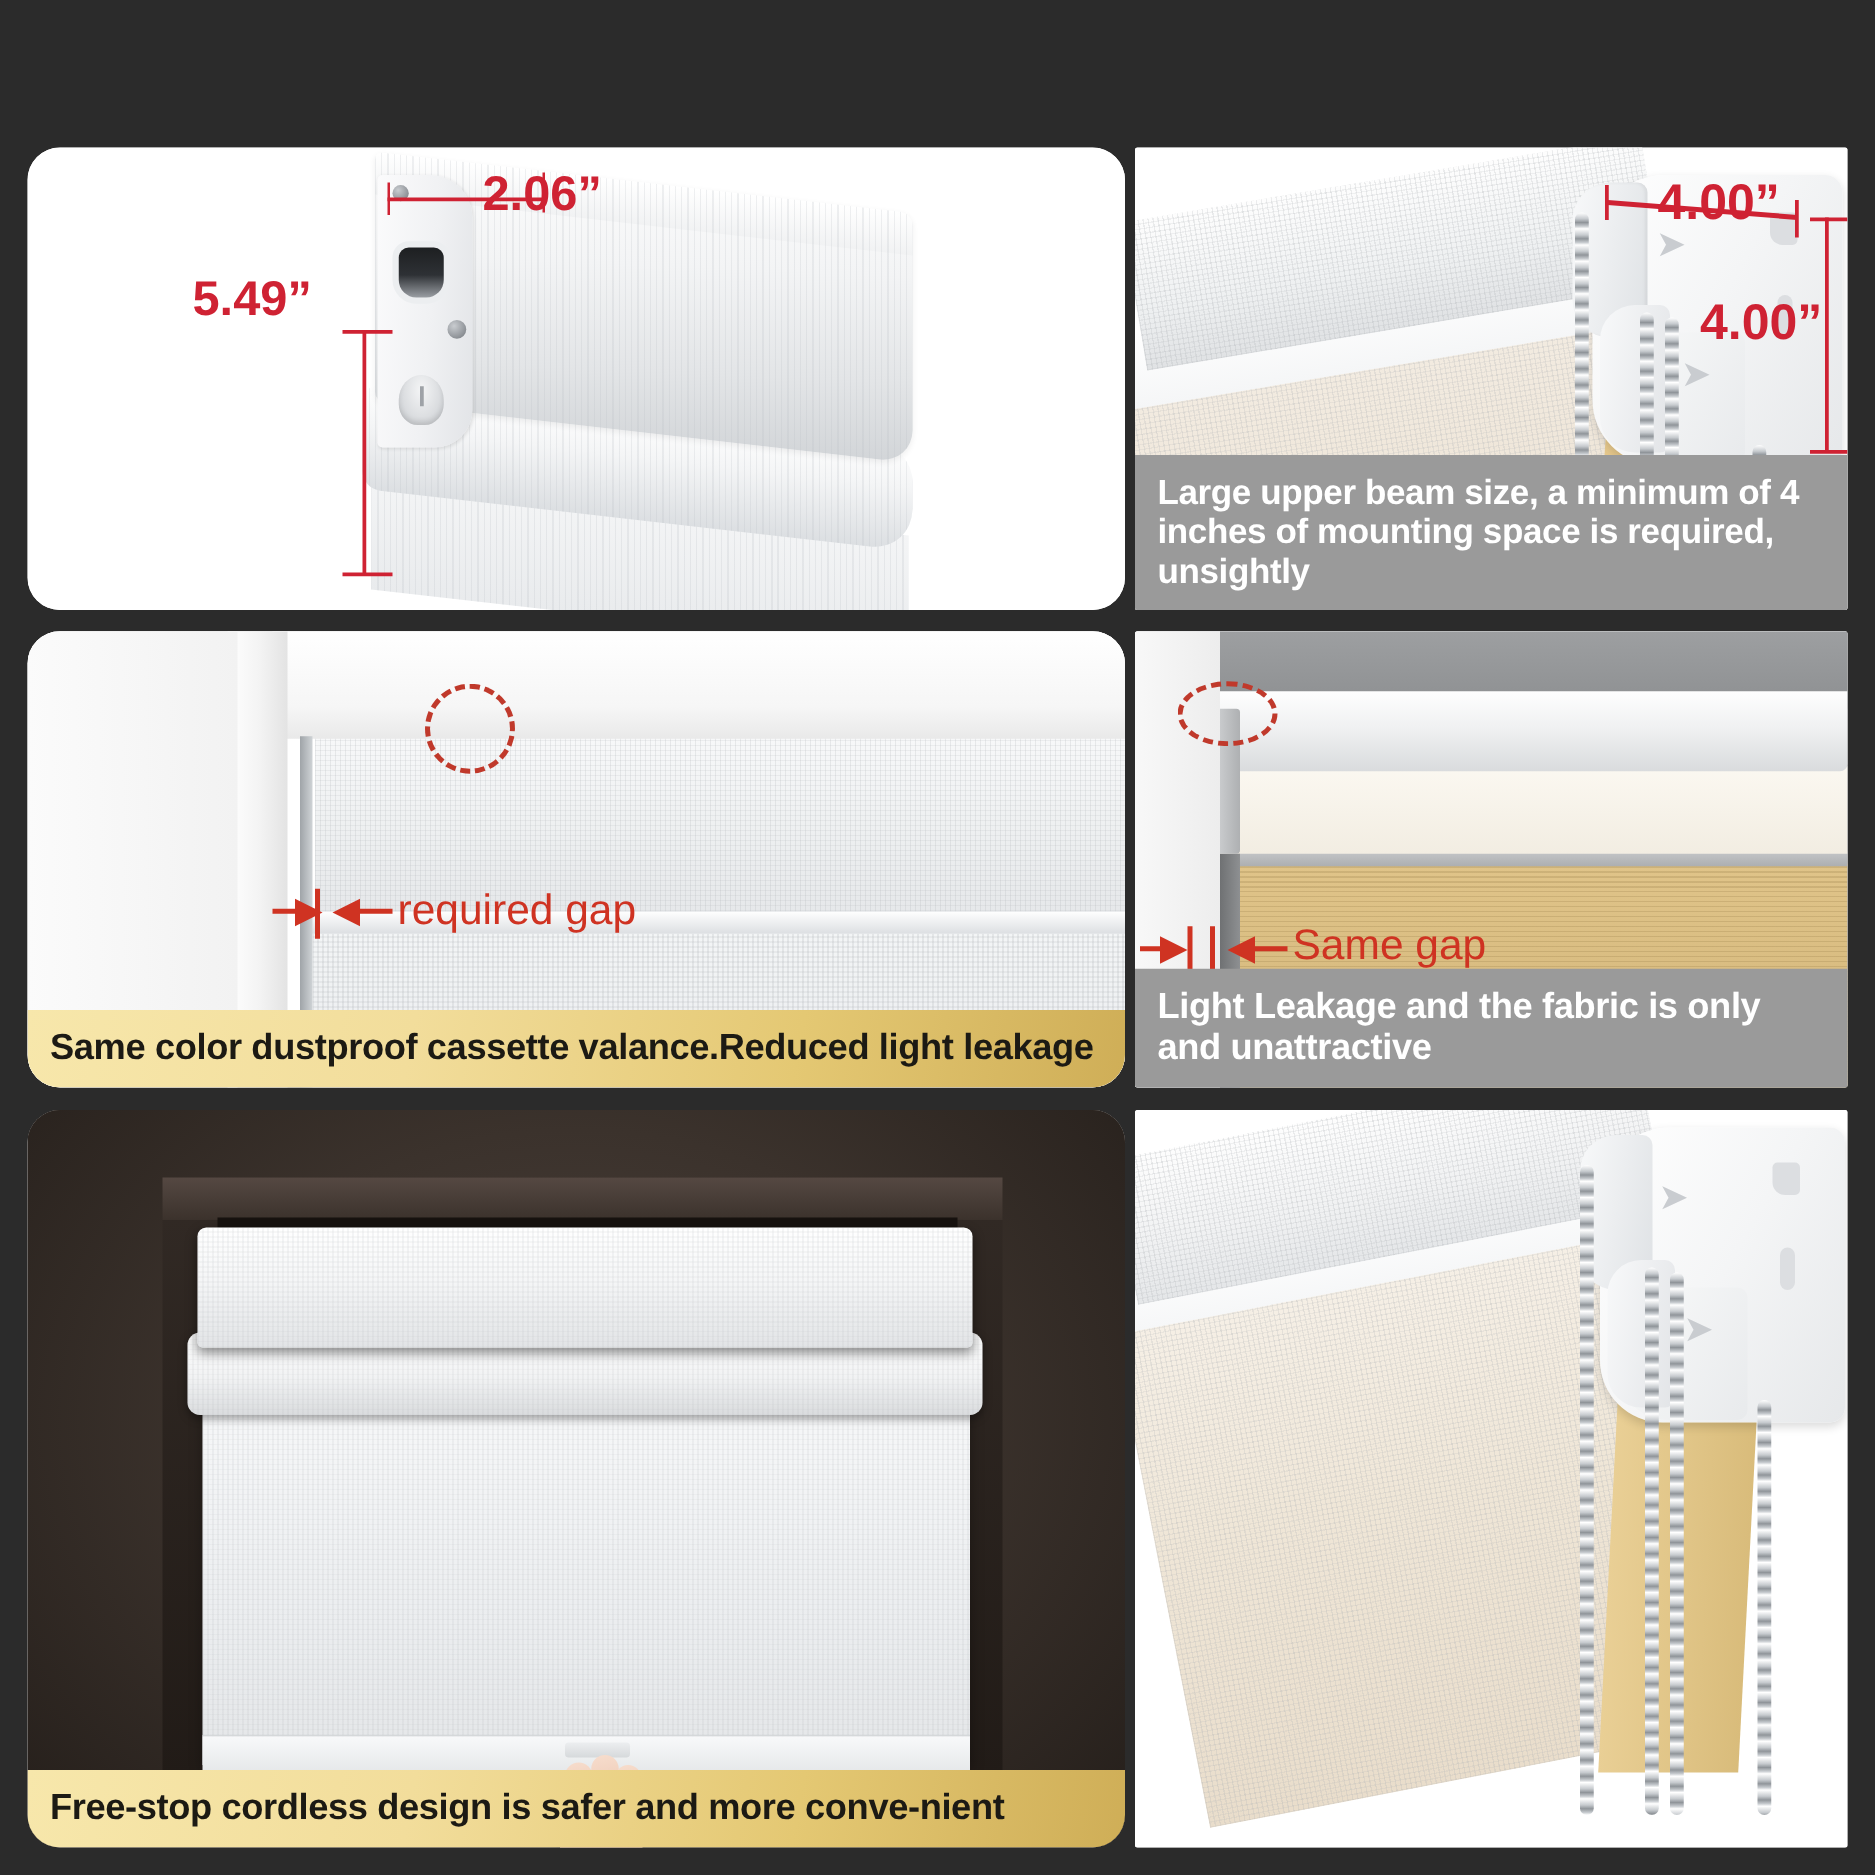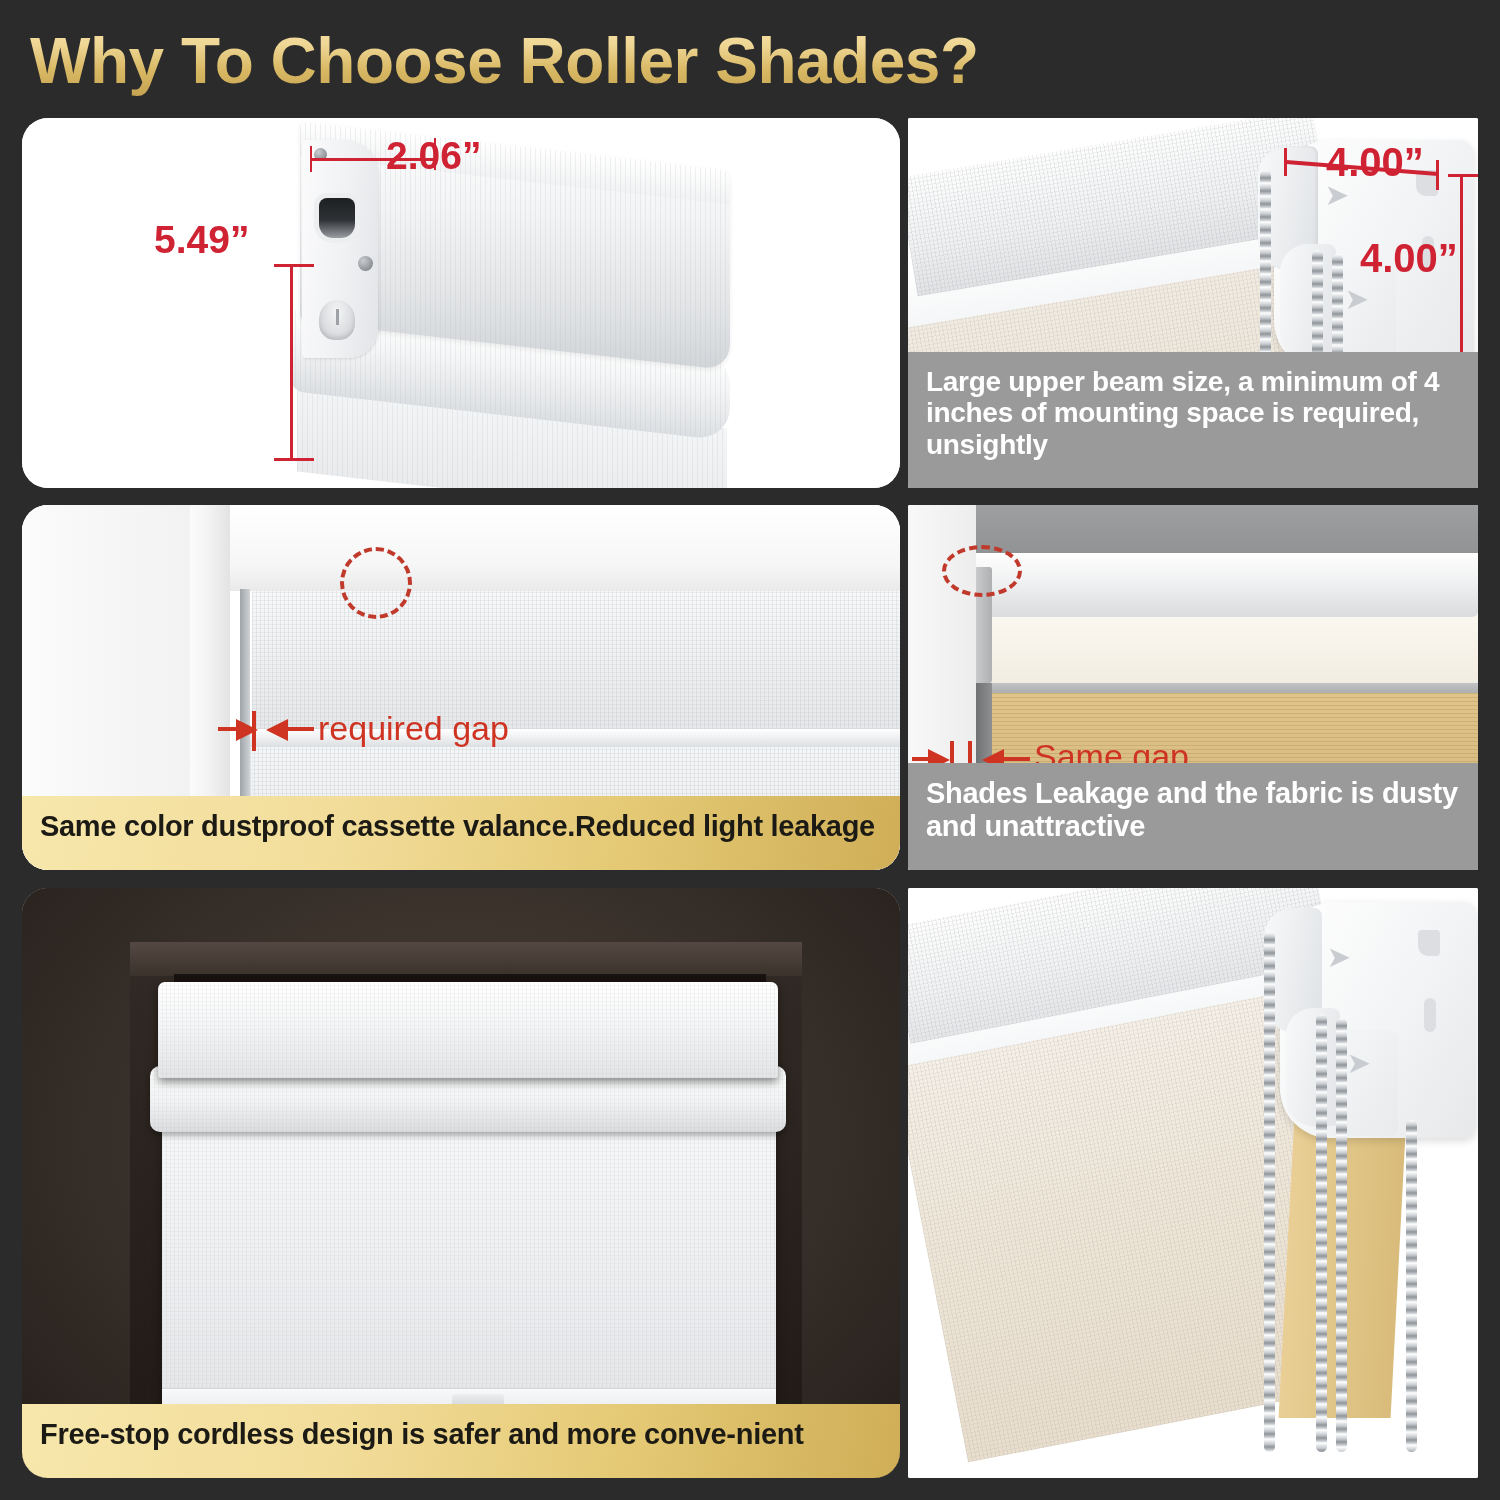--- a/index.html
+++ b/index.html
@@ -54,21 +54,21 @@
   .p-mr { left: 908px; top: 505px;  width: 570px; height: 365px; }
   .p-bl { left: 22px;  top: 888px;  width: 878px; height: 590px; }
   .p-br { left: 908px; top: 888px;  width: 570px; height: 590px; }
 
   .stage { position: absolute; inset: 0; overflow: hidden; }
 
   
   .caption {
     position: absolute;
     left: 0; right: 0; bottom: 0;
-    padding: 14px 18px 28px 18px;
+    padding: 14px 18px 16px 18px;
     font-size: 29px;
     font-weight: bold;
     line-height: 1.12;
     letter-spacing: -0.3px;
     z-index: 30;
     margin-top: 36px;
   }
   .caption.gold {
     background: linear-gradient(100deg, #f7e7ab 0%, #f2dd9b 35%, #e4c873 70%, #cfae57 100%);
     color: #1c1a14;
@@ -499,21 +499,20 @@
   .brbc1 { left: 356px; top: 44px;  height: 520px; }
   .brbc2 { left: 408px; top: 126px; height: 438px; }
   .brbc3 { left: 428px; top: 130px; height: 434px; }
   .brbc4 { left: 498px; top: 232px; height: 332px; }
 </style>
 </head>
 <body>
 
 <div id="page">
 
-  <div id="title">Why To Choose Roller Shades?</div>
 
   <div class="panel good p-tl">
     <div class="stage">
       <div class="tl-bg"></div>
 
       <div class="fabric-drop">
         <div class="cassette-streaks"></div>
       </div>
       <div class="roller-tube">
         <div class="cassette-streaks"></div>
@@ -625,21 +624,21 @@
       <div class="dash-circle mr-dash"></div>
 
       <div class="arrow-stem mr-stem1"></div>
       <div class="arrow-r mr-ar1"></div>
       <div class="gap-bar mr-bar1"></div>
       <div class="gap-bar mr-bar2"></div>
       <div class="arrow-l mr-ar2"></div>
       <div class="arrow-stem mr-stem2"></div>
       <div class="gap-label mr-gaptxt">Same gap</div>
     </div>
-    <div class="caption gray">Shades Leakage and the fabric is dusty and unattractive</div>
+    <div class="caption gray">Light Leakage and the fabric is only and unattractive</div>
   </div>
 
   <div class="panel good p-bl">
     <div class="stage">
       <div class="bl-bg"></div>
       <div class="bl-room"></div>
       <div class="bl-reveal"></div>
       <div class="bl-reveal-top"></div>
       <div class="bl-window"></div>
 

